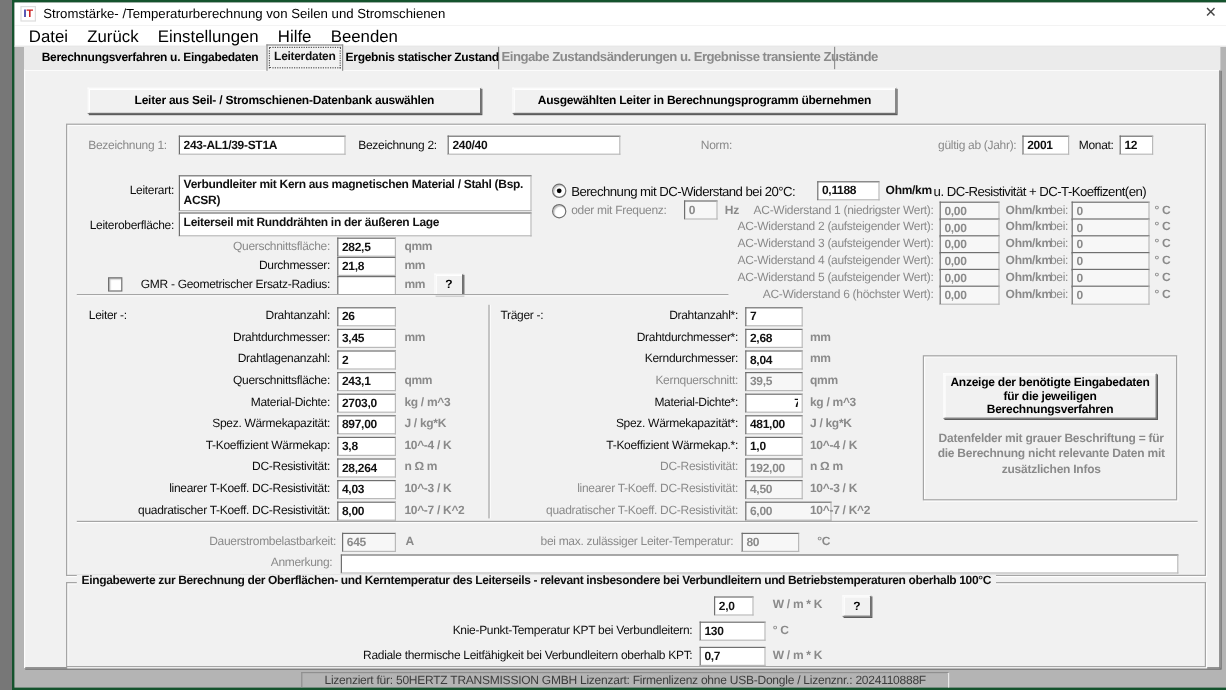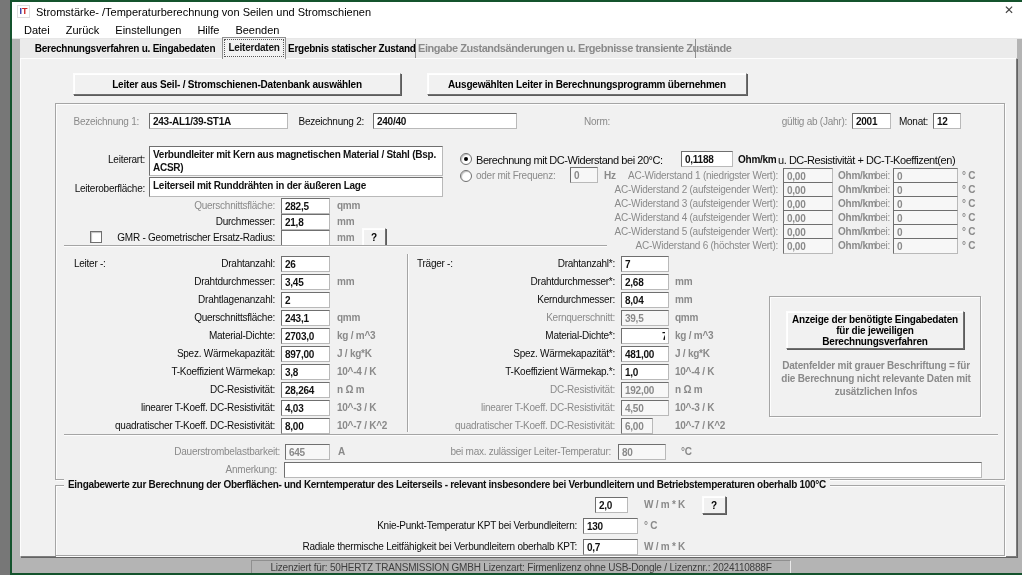--- a/index.html
+++ b/index.html
@@ -9,21 +9,21 @@
     background:#b4b4b4; border:2px solid #14532d; overflow:hidden;
     font-family:"Liberation Sans", sans-serif; font-size:11px; color:#111;margin-left:10px;
   }
   
   .titlebar { position:absolute; left:0; top:0; width:100%; height:19px; background:#fff; display:flex; align-items:center; }
   .appicon { width:13px; height:13px; margin:0 6px 0 5px; background:#fff; border:1px solid #ddd; font:bold 9px "Liberation Sans",sans-serif; line-height:11px; text-align:center; letter-spacing:0; }
   .appicon .i1 { color:#2b2ba0; } .appicon .i2 { color:#cc2222; }
   .title-text { font-size:11px; color:#000; }
   .closebtn { position:absolute; right:12px; top:1px; width:18px; height:16px; text-align:center; font-size:12px; color:#444; cursor:default; }
   .menubar { position:absolute; left:0; top:19px; width:100%; height:18px; background:#fff; display:flex; align-items:center; padding-left:4px; border-bottom:1px solid #e7e7e7; }
-  .menu-item { padding:1px 8px; font-size:11px; color:#000; }
+  .menu-item { padding:1px 8px; font-size:14px; color:#000; }
   
   .tabstrip { position:absolute; left:8px; top:37px; width:997px; height:19px; background:#ebebeb; }
   .tab { position:absolute; top:0; height:19px; line-height:19px; font-weight:bold; font-size:10px; letter-spacing:-0.25px; white-space:nowrap; text-align:center; color:#000; }
   .tab.sep { border-right:1px solid #909090; }
   .tab.dis { color:#8a8a8a; }
   .tab-active { position:absolute; top:-2px; height:22px; line-height:20px; background:#f2f2f2; border:1px solid #8f8f8f; border-bottom:none; outline:1px dotted #555; outline-offset:-3px; z-index:3; text-align:center; font-weight:bold; font-size:10px; letter-spacing:-0.25px; }
   
   .page { position:absolute; left:8px; top:56px; width:997px; height:499px; background:#f1f1f1;
           border:1px solid #7d7d7d; border-top-color:#fdfdfd; border-left-color:#fdfdfd; box-shadow:1px 1px 0 #636363; }
   
@@ -228,21 +228,21 @@
       <span class="lab" style="right:389px; top:262px;">T-Koeffizient Wärmekap.*:</span>
       <input class="tb" style="left: 565px; top: 260px; width: 48px;" value="1,0">
       <span class="unit" style="left:619px; top:262px;">10^-4 / K</span>
       <span class="lab g" style="right:389px; top:280px;">DC-Resistivität:</span>
       <input class="tb gv" style="left: 565px; top: 278px; width: 48px;" value="192,00">
       <span class="unit" style="left:619px; top:280px;">n Ω m</span>
       <span class="lab g" style="right:389px; top:298px;">linearer T-Koeff. DC-Resistivität:</span>
       <input class="tb gv" style="left: 565px; top: 296px; width: 48px;" value="4,50">
       <span class="unit" style="left:619px; top:298px;">10^-3 / K</span>
       <span class="lab g" style="right:389px; top:316px;">quadratischer T-Koeff. DC-Resistivität:</span>
-      <input class="tb gv" style="left: 565px; top: 314px; width: 32px;" value="6,00">
+      <input class="tb gv" style="left: 565px; top: 314px; width: 72px;" value="6,00">
       <span class="unit" style="left:619px; top:316px;">10^-7 / K^2</span>
 
       <div class="gb" style="left:713px; top:192px; width:212px; height:121px;">
         <button class="btn" style="left:16px; top:14px; width:178px; height:38px; padding:2px;">Anzeige der benötigte Eingabedaten für die jeweiligen Berechnungsverfahren</button>
         <div class="note-text" style="left:8px; top:62px; width:196px;">Datenfelder mit grauer Beschriftung = für die Berechnung nicht relevante Daten mit zusätzlichen Infos</div>
       </div>
 
       <div class="hline" style="left:8px; top:330px; width:934px;"></div>
       <span class="lab g" style="right:724px; top:342px;">Dauerstrombelastbarkeit:</span>
       <input class="tb gv" style="left: 229px; top: 340px; width: 45px;" value="645">

